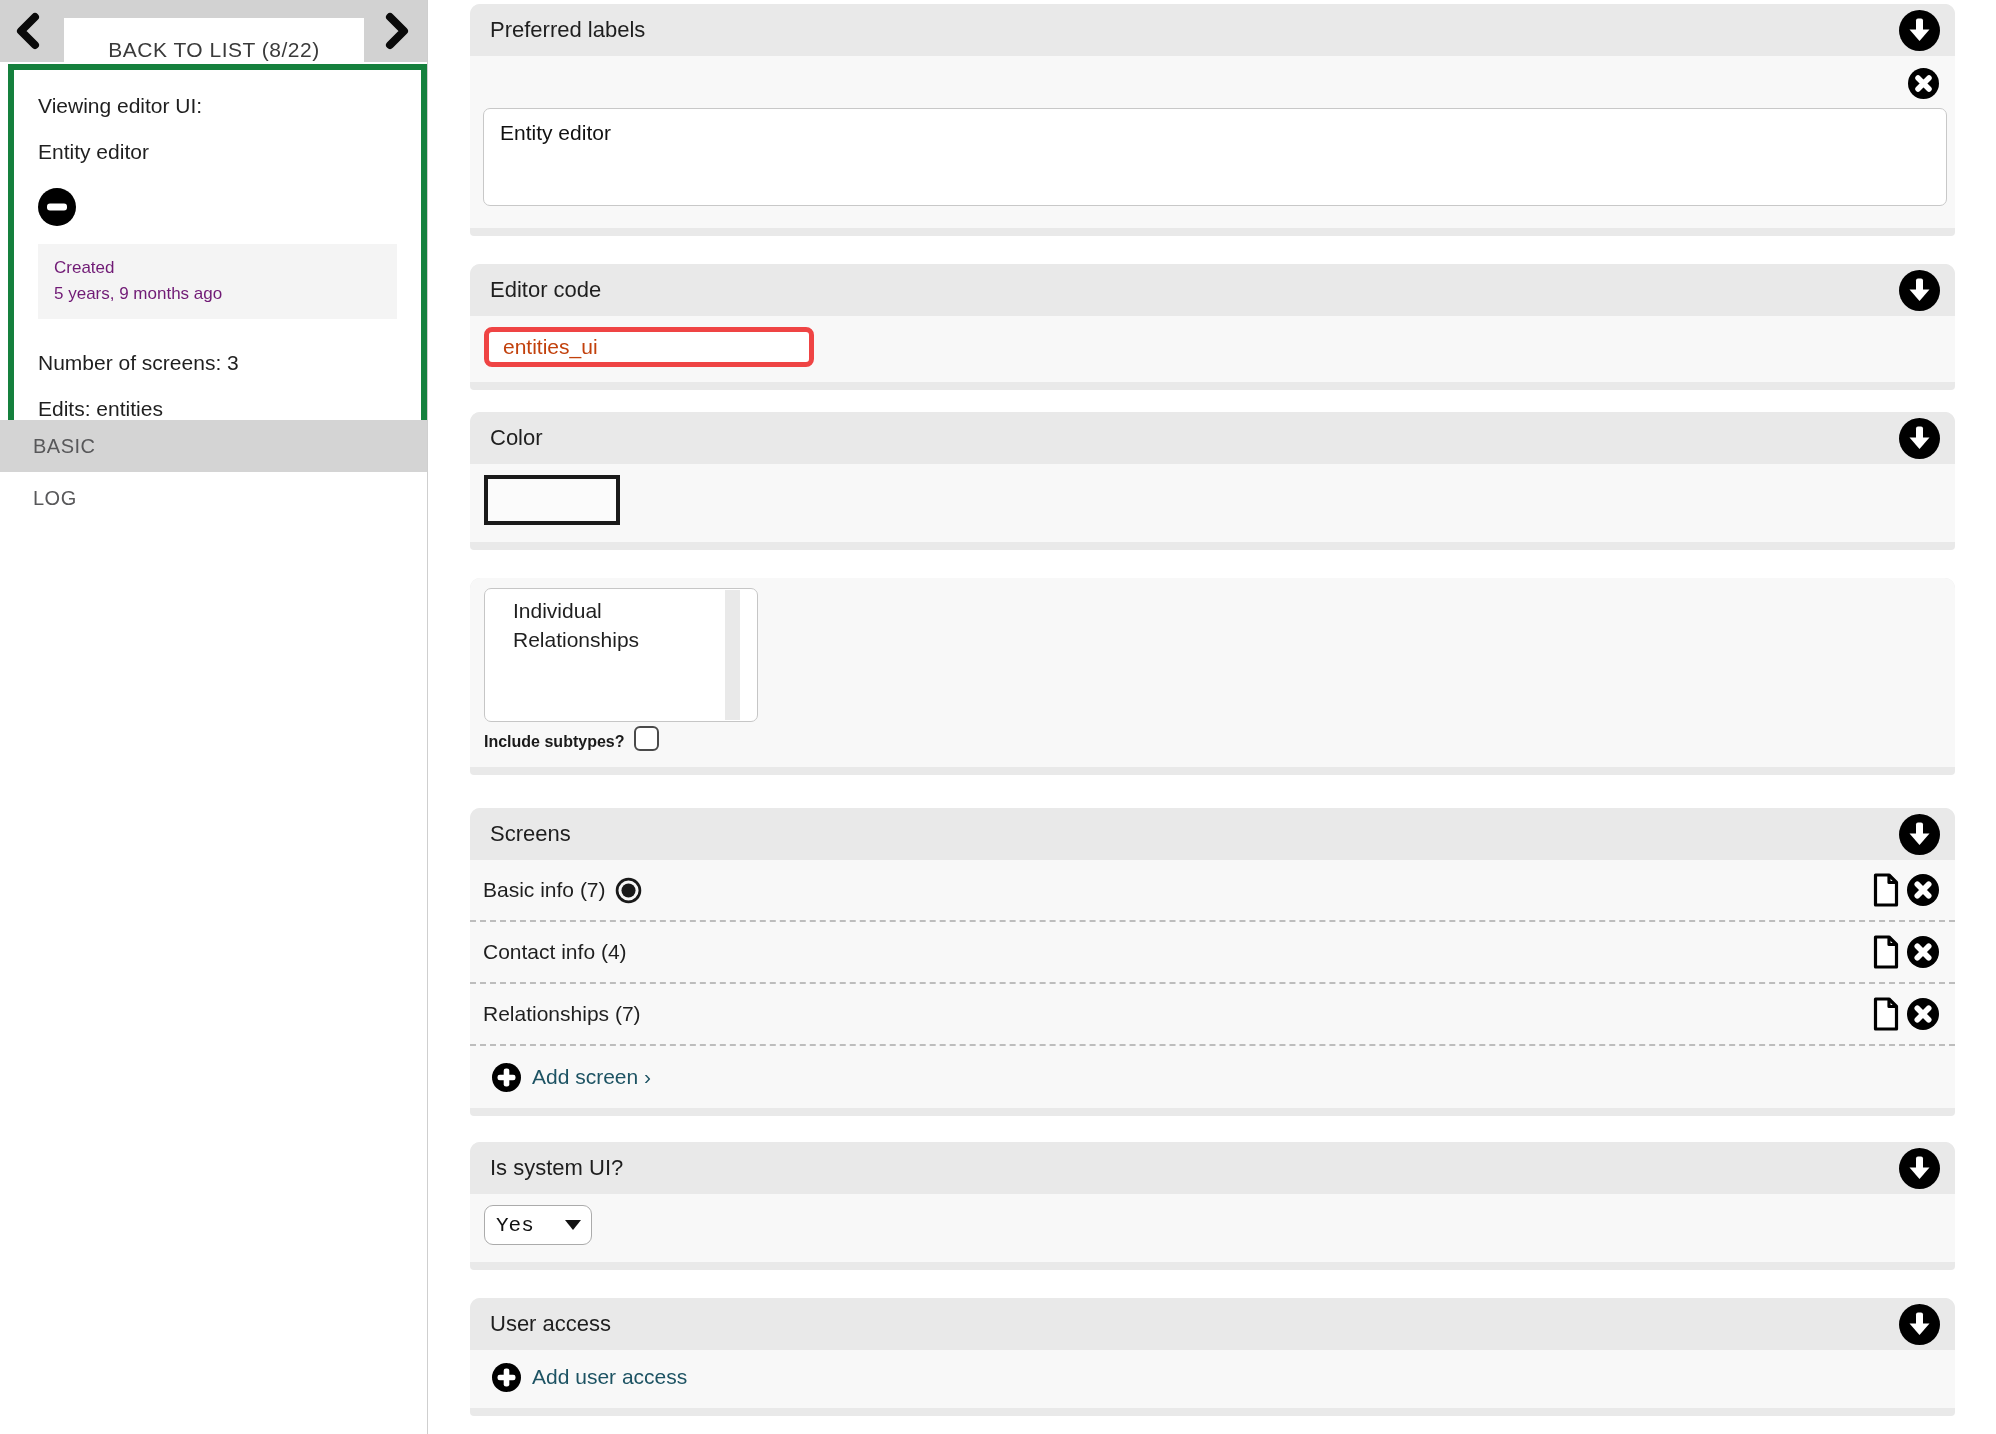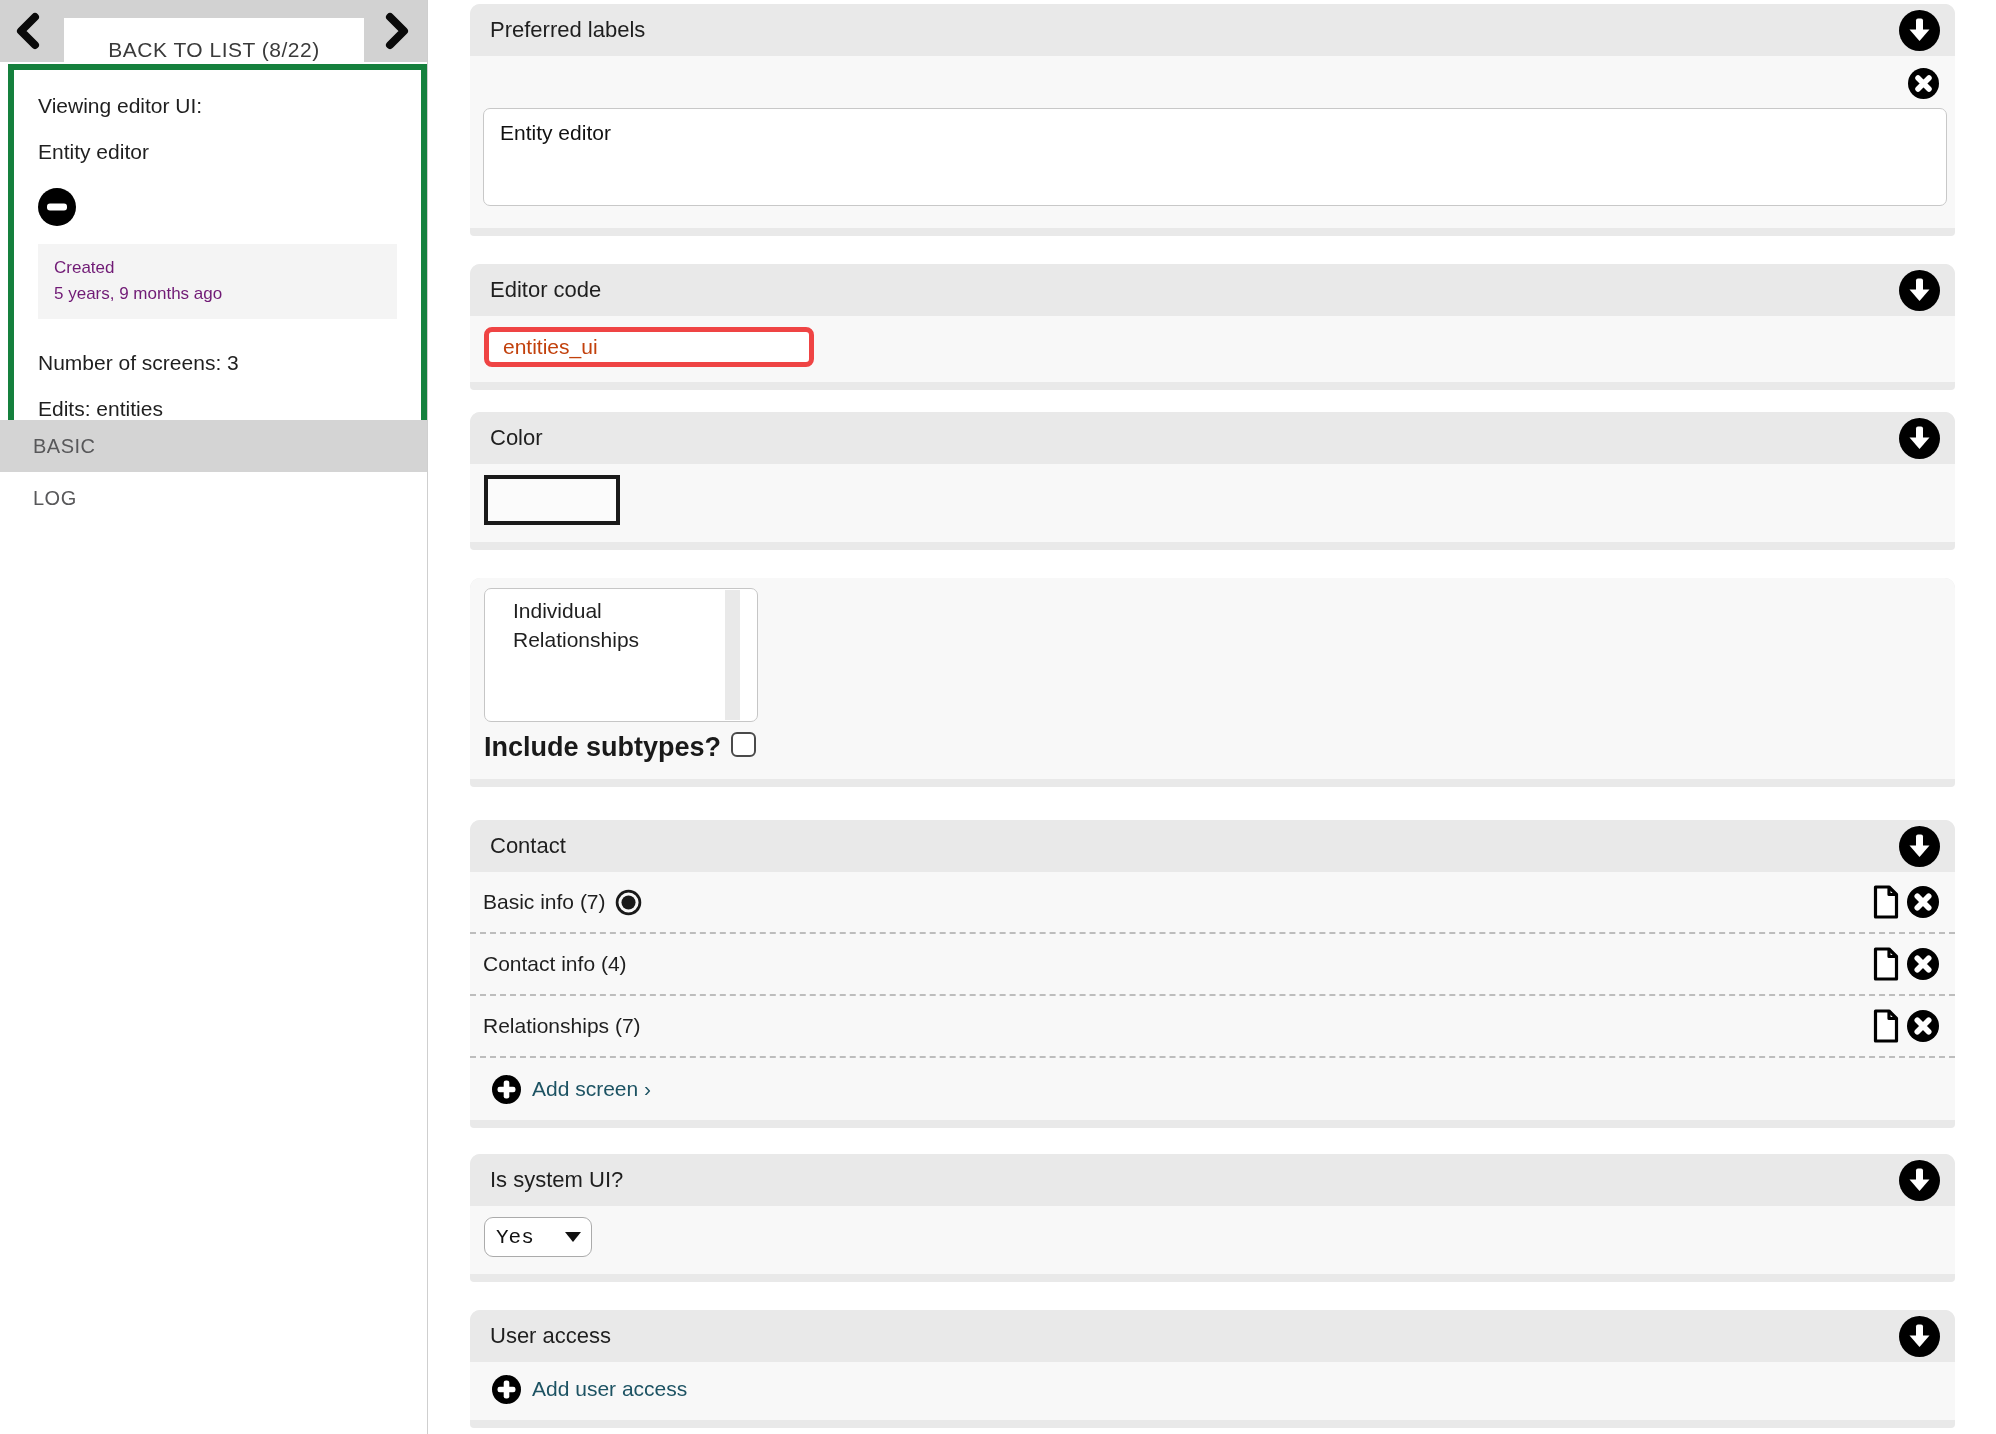--- a/index.html
+++ b/index.html
@@ -106,21 +106,21 @@
     position:relative; width:274px; height:134px;
     background:#ffffff; border:1px solid #c6c6c6; border-radius:7px;
     padding:8px 0 0 0; overflow:hidden;
   }
   .tr-option { font-size:21px; padding:2px 0 3px 28px; cursor:pointer; }
   .tr-scrollbar {
     position:absolute; top:1px; bottom:1px; right:17px; width:15px;
     background:#e9e9e9;
   }
   .tr-subtypes { margin-top:10px; display:flex; align-items:center; gap:10px; }
-  .tr-subtypes-label { font-weight:bold; font-size:27px; color:#1a1a1a; }
+  .tr-subtypes-label { font-weight:bold; font-size:16px; color:#1a1a1a; }
   .checkbox {
     width:25px; height:25px; background:#ffffff;
     border:2.5px solid #4a4a4a; border-radius:6px;
     display:inline-block; cursor:pointer; margin-top:-6px;
   }
 
   
   .screen-row {
     height:62px; display:flex; align-items:center;
     padding:0 16px 0 13px; background:#f8f8f8;
@@ -312,21 +312,21 @@
       </div>
       <div class="tr-subtypes">
         <span class="tr-subtypes-label">Include subtypes?</span>
         <span class="checkbox"></span>
       </div>
     </div>
   </section>
 
   <section class="section m-b26">
     <div class="sec-header">
-      <span class="sec-title">Contact</span>
+      <span class="sec-title">Screens</span>
       <button class="icon-btn">
         <span>
           <svg width="41" height="41" viewBox="0 0 41 41">
               <use href="#i-arrow-down"></use>
             </svg>
         </span>
       </button>
     </div>
     <div class="sec-body">
 

